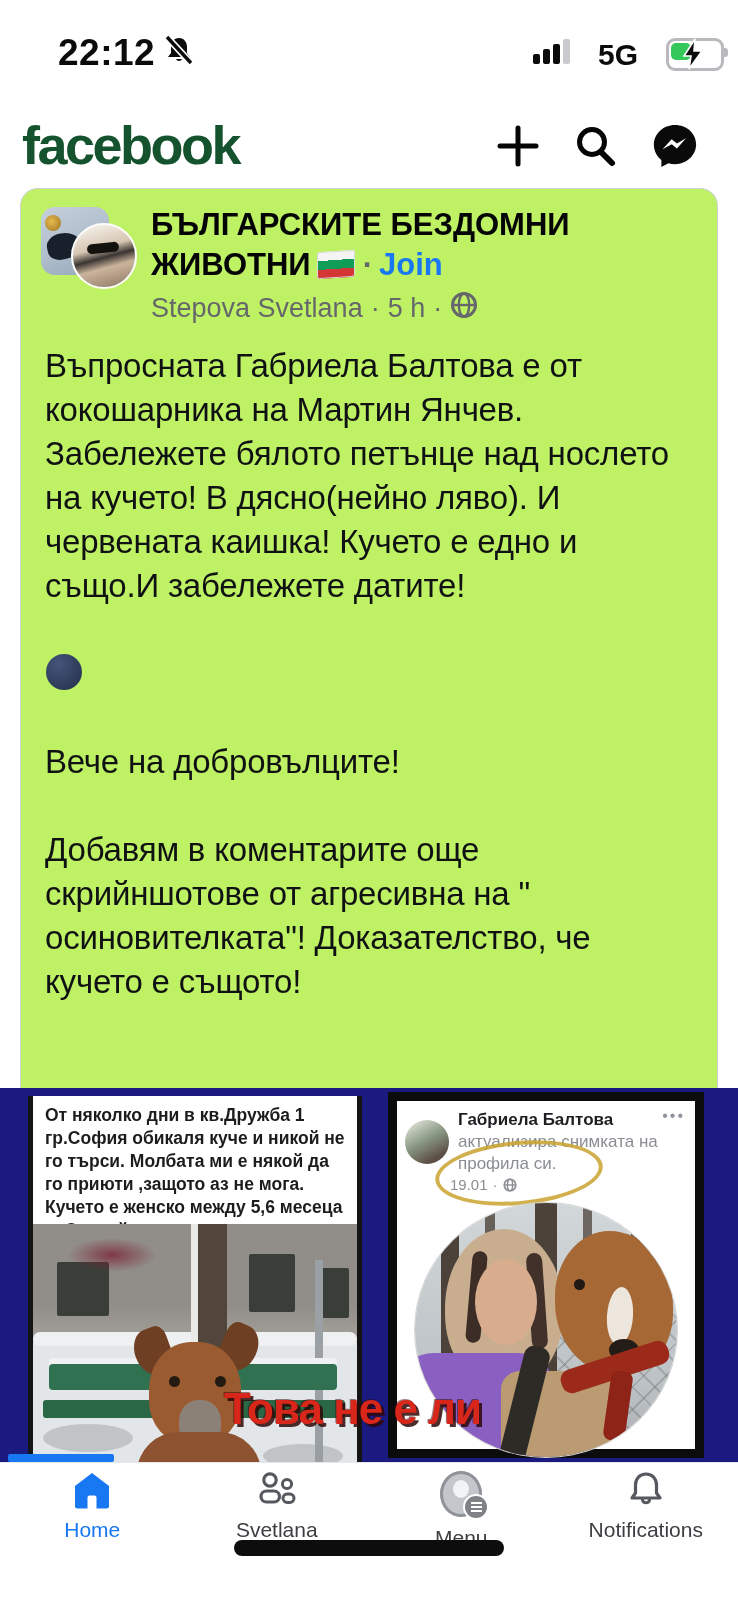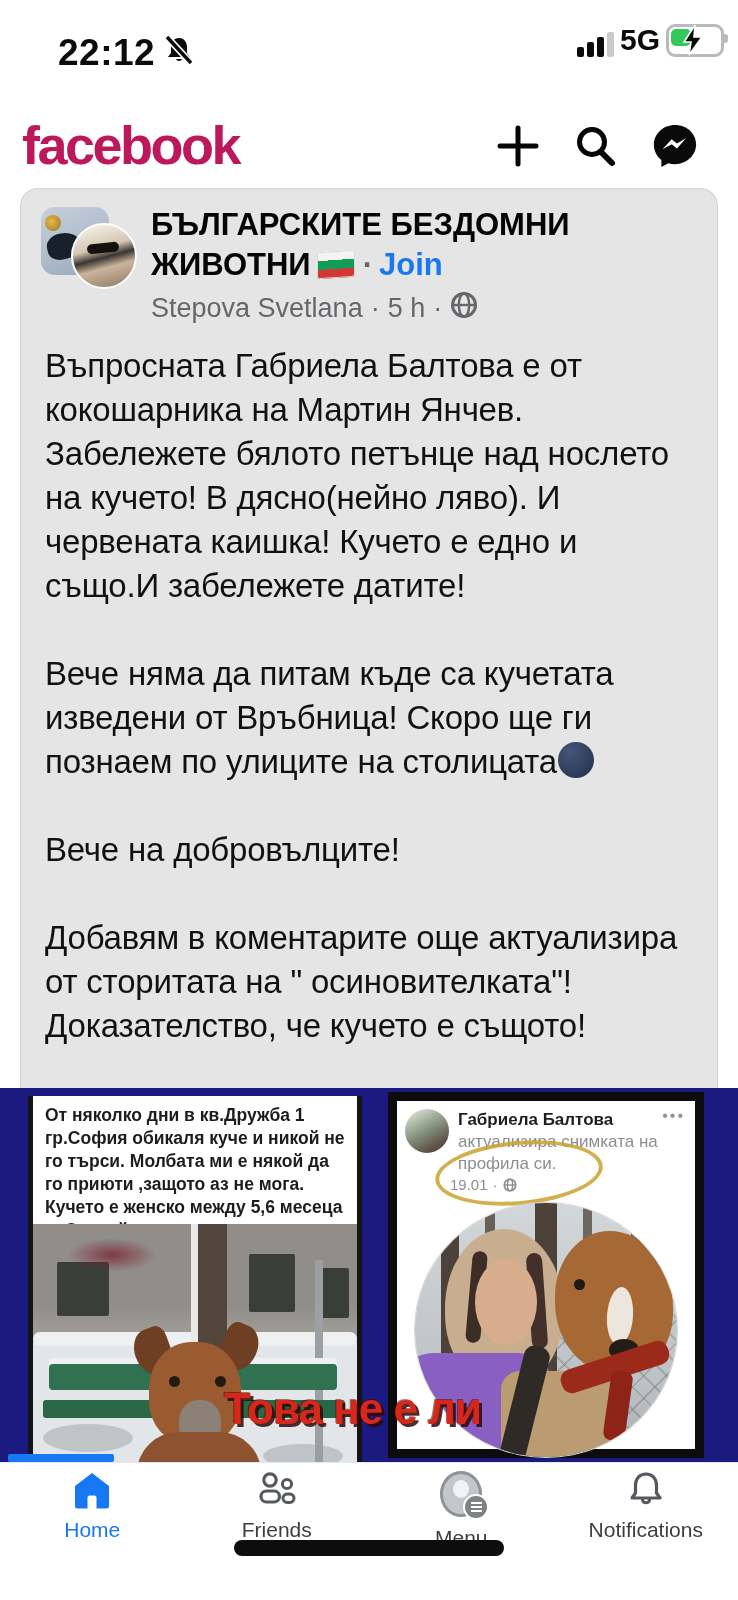--- a/index.html
+++ b/index.html
@@ -3,43 +3,43 @@
 <meta charset="utf-8">
 <style>
   html,body{margin:0;padding:0;background:#fff;}
   .screen{position:relative;width:738px;height:1600px;background:#fff;overflow:hidden;
           font-family:"Liberation Sans",sans-serif;color:#0b0b0c;}
 
   
   .status-bar{position:absolute;top:0;left:0;width:738px;height:100px;background:#fff;}
   .sb-time{position:absolute;left:58px;top:32px;font-size:37px;font-weight:bold;letter-spacing:.5px;}
   .sb-bell{position:absolute;left:162px;top:34px;}
-  .sb-right{position:absolute;right:14px;top:23px;display:flex;align-items:flex-end;gap:6px;}
+  .sb-right{position:absolute;right:14px;top:38px;display:flex;align-items:flex-start;gap:28px;}
   .sig{display:flex;align-items:flex-end;gap:3px;height:26px;}
   .sig i{display:block;width:7px;border-radius:2px;background:#0b0b0c;}
   .sig i:nth-child(1){height:10px;}
   .sig i:nth-child(2){height:15px;}
   .sig i:nth-child(3){height:20px;}
   .sig i:nth-child(4){height:25px;background:#c9c9ce;}
   .sb-net{font-size:30px;font-weight:bold;}
   .batt{position:relative;width:52px;height:27px;border:3px solid #b9b9be;border-radius:9px;}
   .batt .fill{position:absolute;left:2px;top:2px;width:20px;height:17px;border-radius:5px;background:#34c759;}
   .batt .cap{position:absolute;right:-7px;top:7px;width:4px;height:9px;background:#b9b9be;border-radius:0 3px 3px 0;}
   .batt svg{position:absolute;left:11px;top:-3px;}
 
   
   .app-header{position:absolute;top:100px;left:0;width:738px;height:88px;background:#fff;}
-  .fb-logo{position:absolute;left:22px;top:14px;font-size:54px;font-weight:bold;color:#be185d;letter-spacing:-2.5px;}
+  .fb-logo{position:absolute;left:22px;top:14px;font-size:54px;font-weight:bold;color:#14532d;letter-spacing:-2.5px;}
   .hdr-ic{position:absolute;top:22px;width:48px;height:48px;display:flex;align-items:center;justify-content:center;}
   .hdr-plus{left:494px;}
   .hdr-search{left:571px;}
   .hdr-msgr{left:651px;}
 
   
-  .post{position:absolute;top:188px;left:20px;width:698px;height:900px;background:#e5e5e5;
+  .post{position:absolute;top:188px;left:20px;width:698px;height:900px;background:#bef264;
         border:1px solid #cfd1d6;border-bottom:none;border-radius:18px 18px 0 0;box-sizing:border-box;}
   .post-head{position:relative;padding:16px 22px 0 20px;display:flex;}
   .gavatar{position:relative;width:96px;height:92px;flex:0 0 96px;}
   .gav-sq{position:absolute;left:0;top:2px;width:68px;height:68px;border-radius:14px;
           background:linear-gradient(155deg,#c6d0dc 0%,#aebccb 55%,#93a6b8 100%);overflow:hidden;}
   .gav-sq:before{content:"";position:absolute;left:6px;top:26px;width:34px;height:26px;border-radius:50% 60% 55% 45%;
           background:#18202c;transform:rotate(-12deg);}
   .gav-sq:after{content:"";position:absolute;left:4px;top:8px;width:16px;height:16px;border-radius:50%;
           background:radial-gradient(circle at 40% 40%,#e8b94f,#9c7420);}
   .gav-circ{position:absolute;left:30px;top:18px;width:62px;height:62px;border-radius:50%;border:2px solid #fdfdfd;
@@ -77,21 +77,21 @@
   .lp-patch{position:absolute;border-radius:50%;background:rgba(150,156,160,.45);}
   .dog-ear{position:absolute;width:36px;height:48px;background:#6e3f22;border-radius:65% 35% 20% 70%;}
   .dog-head{position:absolute;left:116px;top:118px;width:92px;height:102px;background:#9a5b31;border-radius:46% 46% 42% 42%;}
   .dog-eye{position:absolute;width:11px;height:11px;border-radius:50%;background:#231a12;}
   .dog-muzzle{position:absolute;left:146px;top:176px;width:42px;height:48px;background:#8c8177;border-radius:45%;}
   .dog-nose{position:absolute;left:156px;top:208px;width:24px;height:17px;background:#16110d;border-radius:50%;}
   .dog-body{position:absolute;left:104px;top:208px;width:124px;height:120px;background:#8d5230;border-radius:34% 34% 0 0;}
 
   .right-card{position:absolute;left:388px;top:4px;width:316px;height:366px;background:#fff;
               border:9px solid #0c0c0c;box-sizing:border-box;}
-  .rc-head{position:relative;display:flex;padding:8px 12px 0 8px;}
+  .rc-head{position:relative;display:flex;padding:8px 12px 0 8px;align-items:center;}
   .rc-av{width:44px;height:44px;border-radius:50%;flex:0 0 44px;
          background:linear-gradient(150deg,#d8ddd2 10%,#8a9a84 45%,#5d4f46 80%);}
   .rc-text{margin-left:9px;font-size:17px;line-height:1.28;color:#8a8d91;}
   .rc-name{font-weight:bold;color:#1c1e21;}
   .rc-ts{margin:2px 0 0 53px;font-size:15px;color:#8a8d91;display:flex;align-items:center;gap:5px;}
   .rc-dots{position:absolute;right:10px;top:6px;color:#90949c;font-size:16px;letter-spacing:2px;}
   .rc-ellipse{position:absolute;left:38px;top:40px;width:160px;height:56px;border:4px solid #c9a22e;
               border-radius:50%;transform:rotate(-5deg);opacity:.85;}
   .rc-photo{position:relative;width:262px;height:254px;margin:10px auto 0 auto;border-radius:50%;overflow:hidden;
             background:linear-gradient(#d2d7d9 0%,#bcc2c5 70%,#aab0b3 100%);box-shadow:0 0 0 1px #d5d5d5;}
@@ -207,23 +207,23 @@
                 <ellipse cx="14" cy="14" rx="5.2" ry="11.5" fill="none" stroke="#65676B" stroke-width="2.4"></ellipse>
                 <line x1="3" y1="14" x2="25" y2="14" stroke="#65676B" stroke-width="2.4"></line>
               </svg>
           </span>
         </div>
       </div>
     </div>
 
     <div class="post-body">
       <p>Въпросната Габриела Балтова е от кокошарника на Мартин Янчев. Забележете бялото петънце над нослето на кучето! В дясно(нейно ляво). И червената каишка! Кучето е едно и също.И забележете датите!</p>
-      <p><span>Вече няма да питам къде са кучетата изведени от Връбница! Скоро ще ги познаем по улиците на столицата</span><span class="moon"></span></p>
+      <p><span class="moon"></span></p>
       <p>Вече на добровълците!</p>
-      <p>Добавям в коментарите още актуализира от сторитата на " осиновителката"! Доказателство, че кучето е същото!</p>
+      <p>Добавям в коментарите още скрийншотове от агресивна на " осиновителката"! Доказателство, че кучето е същото!</p>
     </div>
   </div>
 
   <div class="attachments">
 
     <div class="left-card">
       <div class="left-cap">От няколко дни в кв.Дружба 1 гр.София обикаля куче и никой не го търси. Молбата ми е някой да го приюти ,защото аз не мога. Кучето е женско между 5,6 месеца е. Спокойна е не е агресивна.</div>
       <div class="left-photo">
         <div class="lp-bldg"></div>
         <div class="lp-win" style="left:24px;top:38px;width:52px;height:54px;"></div>
@@ -300,21 +300,21 @@
       </svg>
       <span class="lbl">Home</span>
     </div>
     <div class="tab">
       <svg width="42" height="38" viewBox="0 0 42 38">
         <circle cx="14" cy="9" r="6.2" fill="none" stroke="#55585e" stroke-width="3.2"></circle>
         <rect x="5" y="20" width="18.5" height="11" rx="5.5" fill="none" stroke="#55585e" stroke-width="3.2"></rect>
         <circle cx="31" cy="13" r="4.6" fill="none" stroke="#55585e" stroke-width="3"></circle>
         <rect x="27" y="23" width="11" height="8.4" rx="4.2" fill="none" stroke="#55585e" stroke-width="3"></rect>
       </svg>
-      <span class="lbl">Friends</span>
+      <span class="lbl">Svetlana</span>
     </div>
     <div class="tab">
       <div class="menu-av">
         <div class="ell"></div>
           <div class="head"></div>
         <div class="badge">
             <i></i>
             <i></i>
             <i></i>
           </div>

